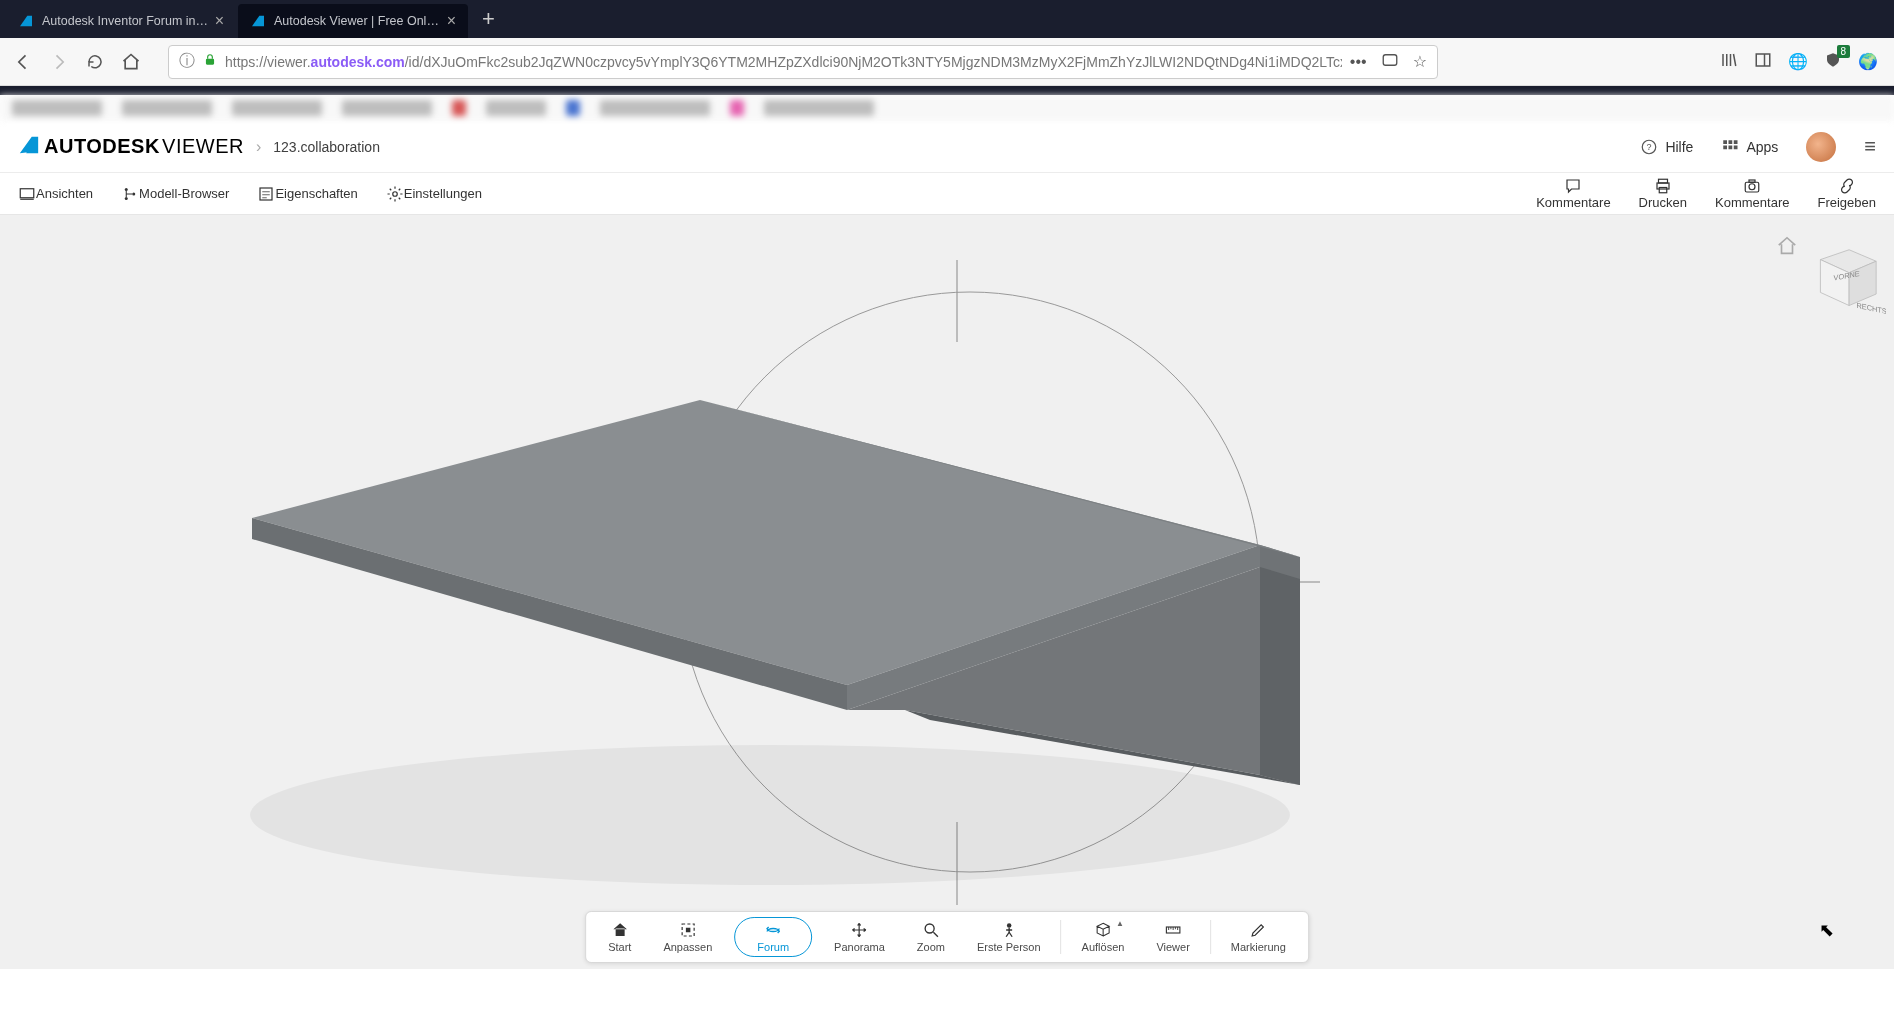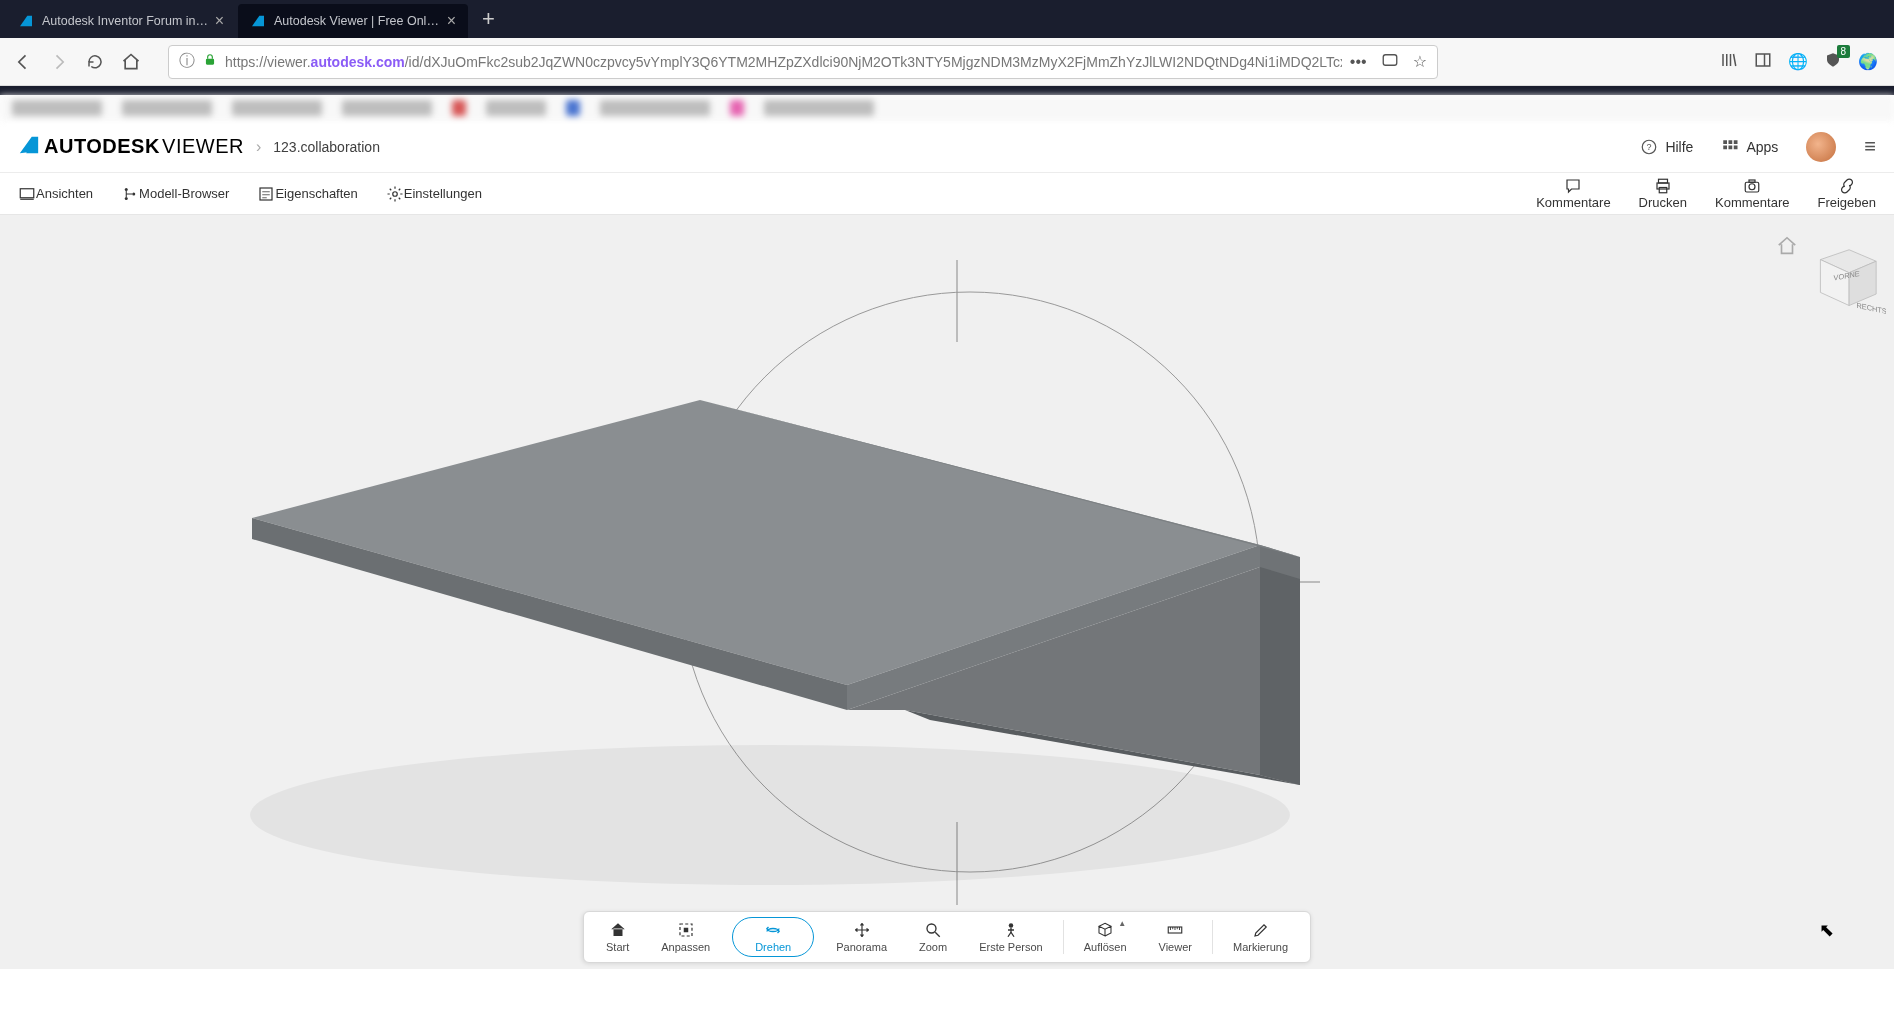--- a/index.html
+++ b/index.html
@@ -351,21 +351,21 @@
         </span>
       <span>Anpassen</span>
     </div>
     <div class="dbtn active pill">
       <span class="ico">
           <svg viewBox="0 0 24 24">
             <path d="M4 10 a8 4 0 1 0 16 0 M20 14 a8 4 0 1 0 -16 0" fill="none" stroke="#0696d7" stroke-width="1.8"></path>
             <path d="M6 8 l-2 2 l2 2 M18 16 l2-2 l-2-2" fill="none" stroke="#0696d7" stroke-width="1.8"></path>
           </svg>
         </span>
-      <span>Drehen</span>
+      <span>Forum</span>
     </div>
     <div class="dbtn">
       <span class="ico">
           <svg viewBox="0 0 24 24">
             <path d="M12 3v18 M3 12h18 M12 3l-2 3 M12 3l2 3 M12 21l-2-3 M12 21l2-3 M3 12l3-2 M3 12l3 2 M21 12l-3-2 M21 12l-3 2" stroke="#333" stroke-width="1.6" fill="none"></path>
           </svg>
         </span>
       <span>Panorama</span>
     </div>
     <div class="dbtn">

